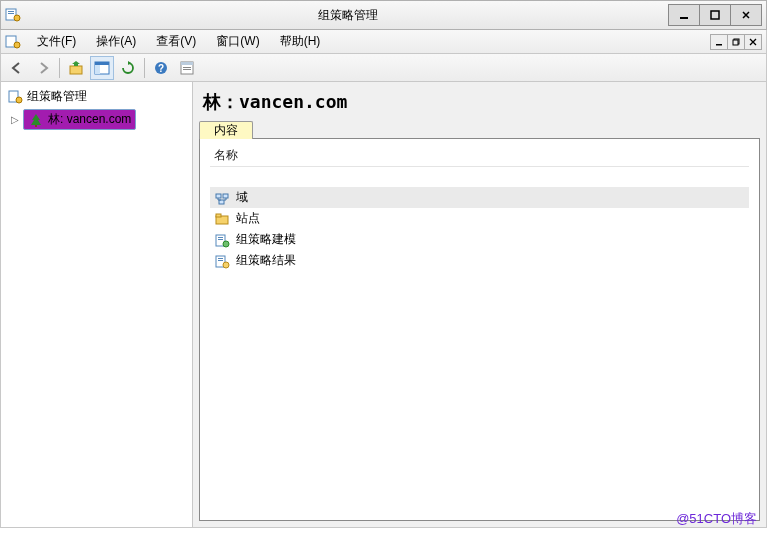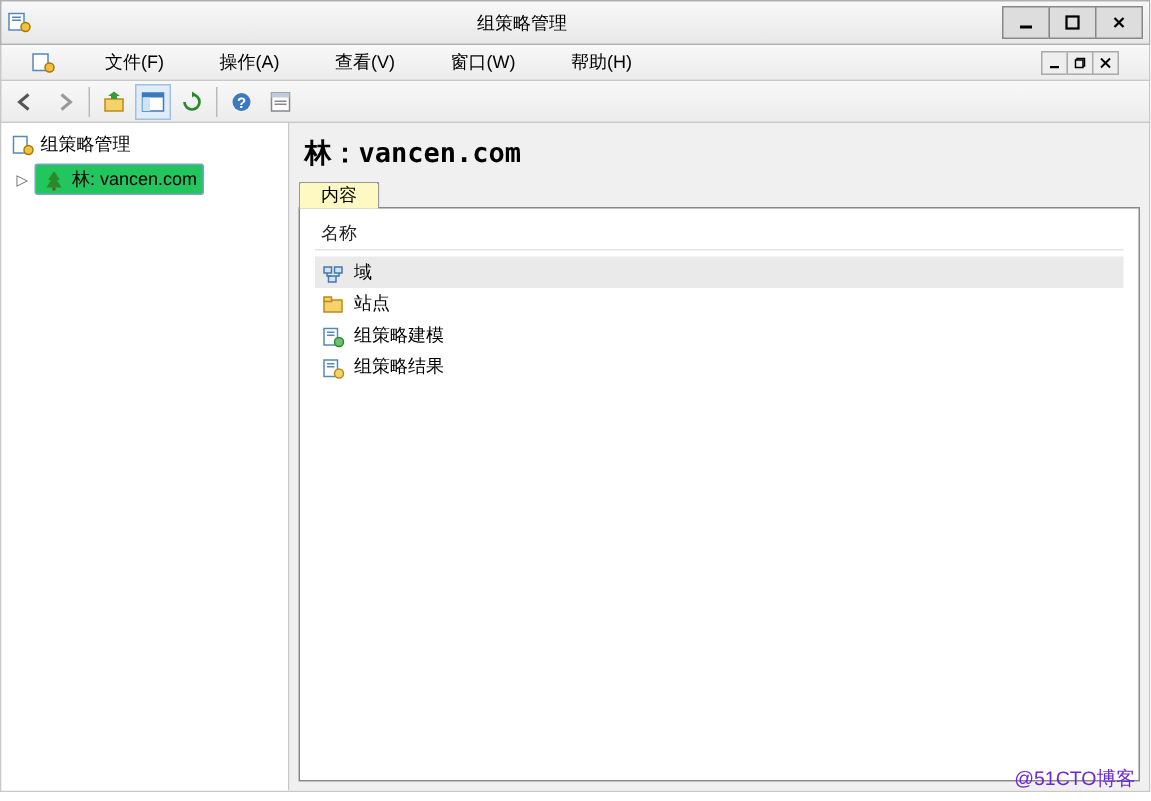--- a/index.html
+++ b/index.html
@@ -51,22 +51,22 @@
     }
 
     
     .menubar {
       height: 24px;
       background: linear-gradient(#f8f8f8, #ececec);
       border: 1px solid #c8c8c8;
       border-top: none;
       display: flex;
       align-items: center;
-      padding: 0 20px;
-      gap: 21px;
+      padding: 0 4px;
+      gap: 4px;
       position: relative;
     }
     .menubar .mmc-icon {
       width: 16px; height: 16px;
       margin-right: 4px;
     }
     .menubar .menu-item {
       padding: 2px 8px;
       cursor: default;
     }
@@ -142,21 +142,21 @@
       color: #666;
       width: 10px;
       display: inline-block;
     }
     .tree-child {
       display: inline-flex;
       align-items: center;
       gap: 4px;
       padding: 1px 4px;
       border: 1px solid #7da2ce;
-      background: #22c55e;
+      background: #a21caf;
       border-radius: 2px;
     }
 
     .detail-pane {
       flex: 1;
       background: #f0f0f0;
       padding: 6px;
       display: flex;
       flex-direction: column;
     }
@@ -182,21 +182,21 @@
     }
     .list-box {
       flex: 1;
       background: #fff;
       border: 1px solid #888;
       padding: 6px 10px;
     }
     .list-header {
       padding: 2px 4px;
       color: #222;
-      margin-bottom: 4px;
+      margin-bottom: 20px;
       border-bottom: 1px solid #e4e4e4;
     }
     .list-item {
       display: flex;
       align-items: center;
       gap: 6px;
       padding: 2px 4px;
     }
     .list-item.selected {
       background: #eaeaea;

